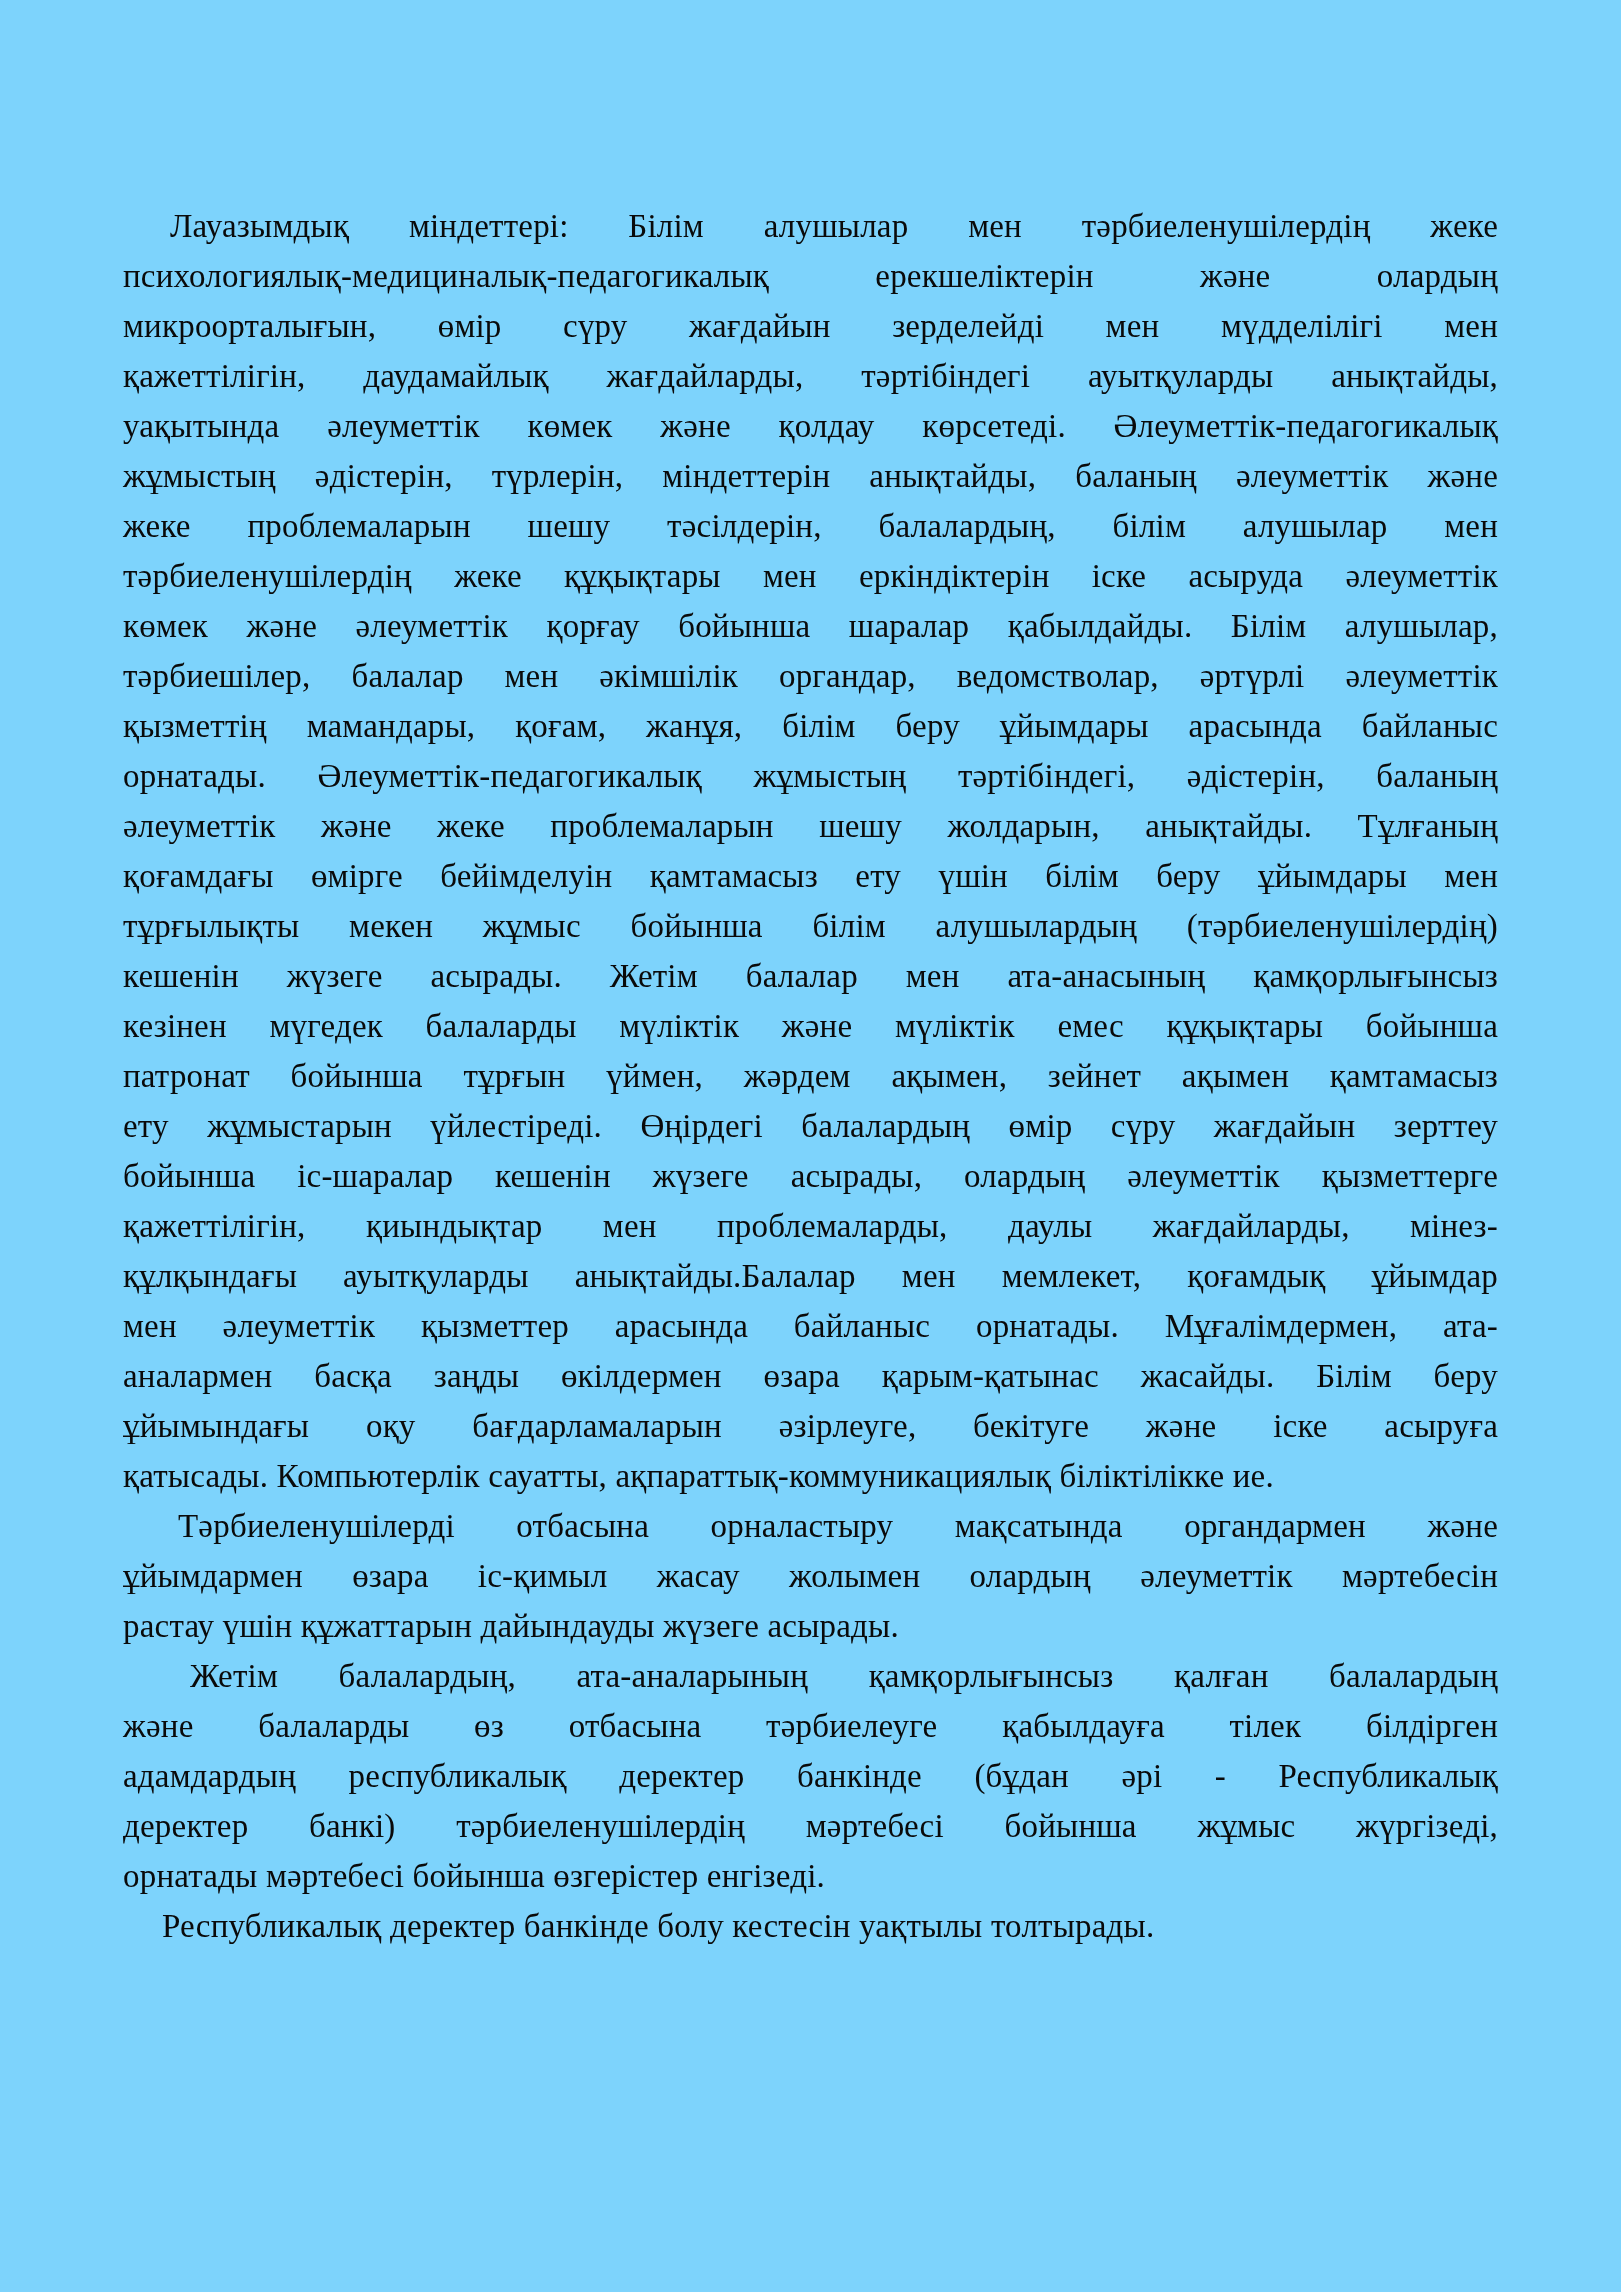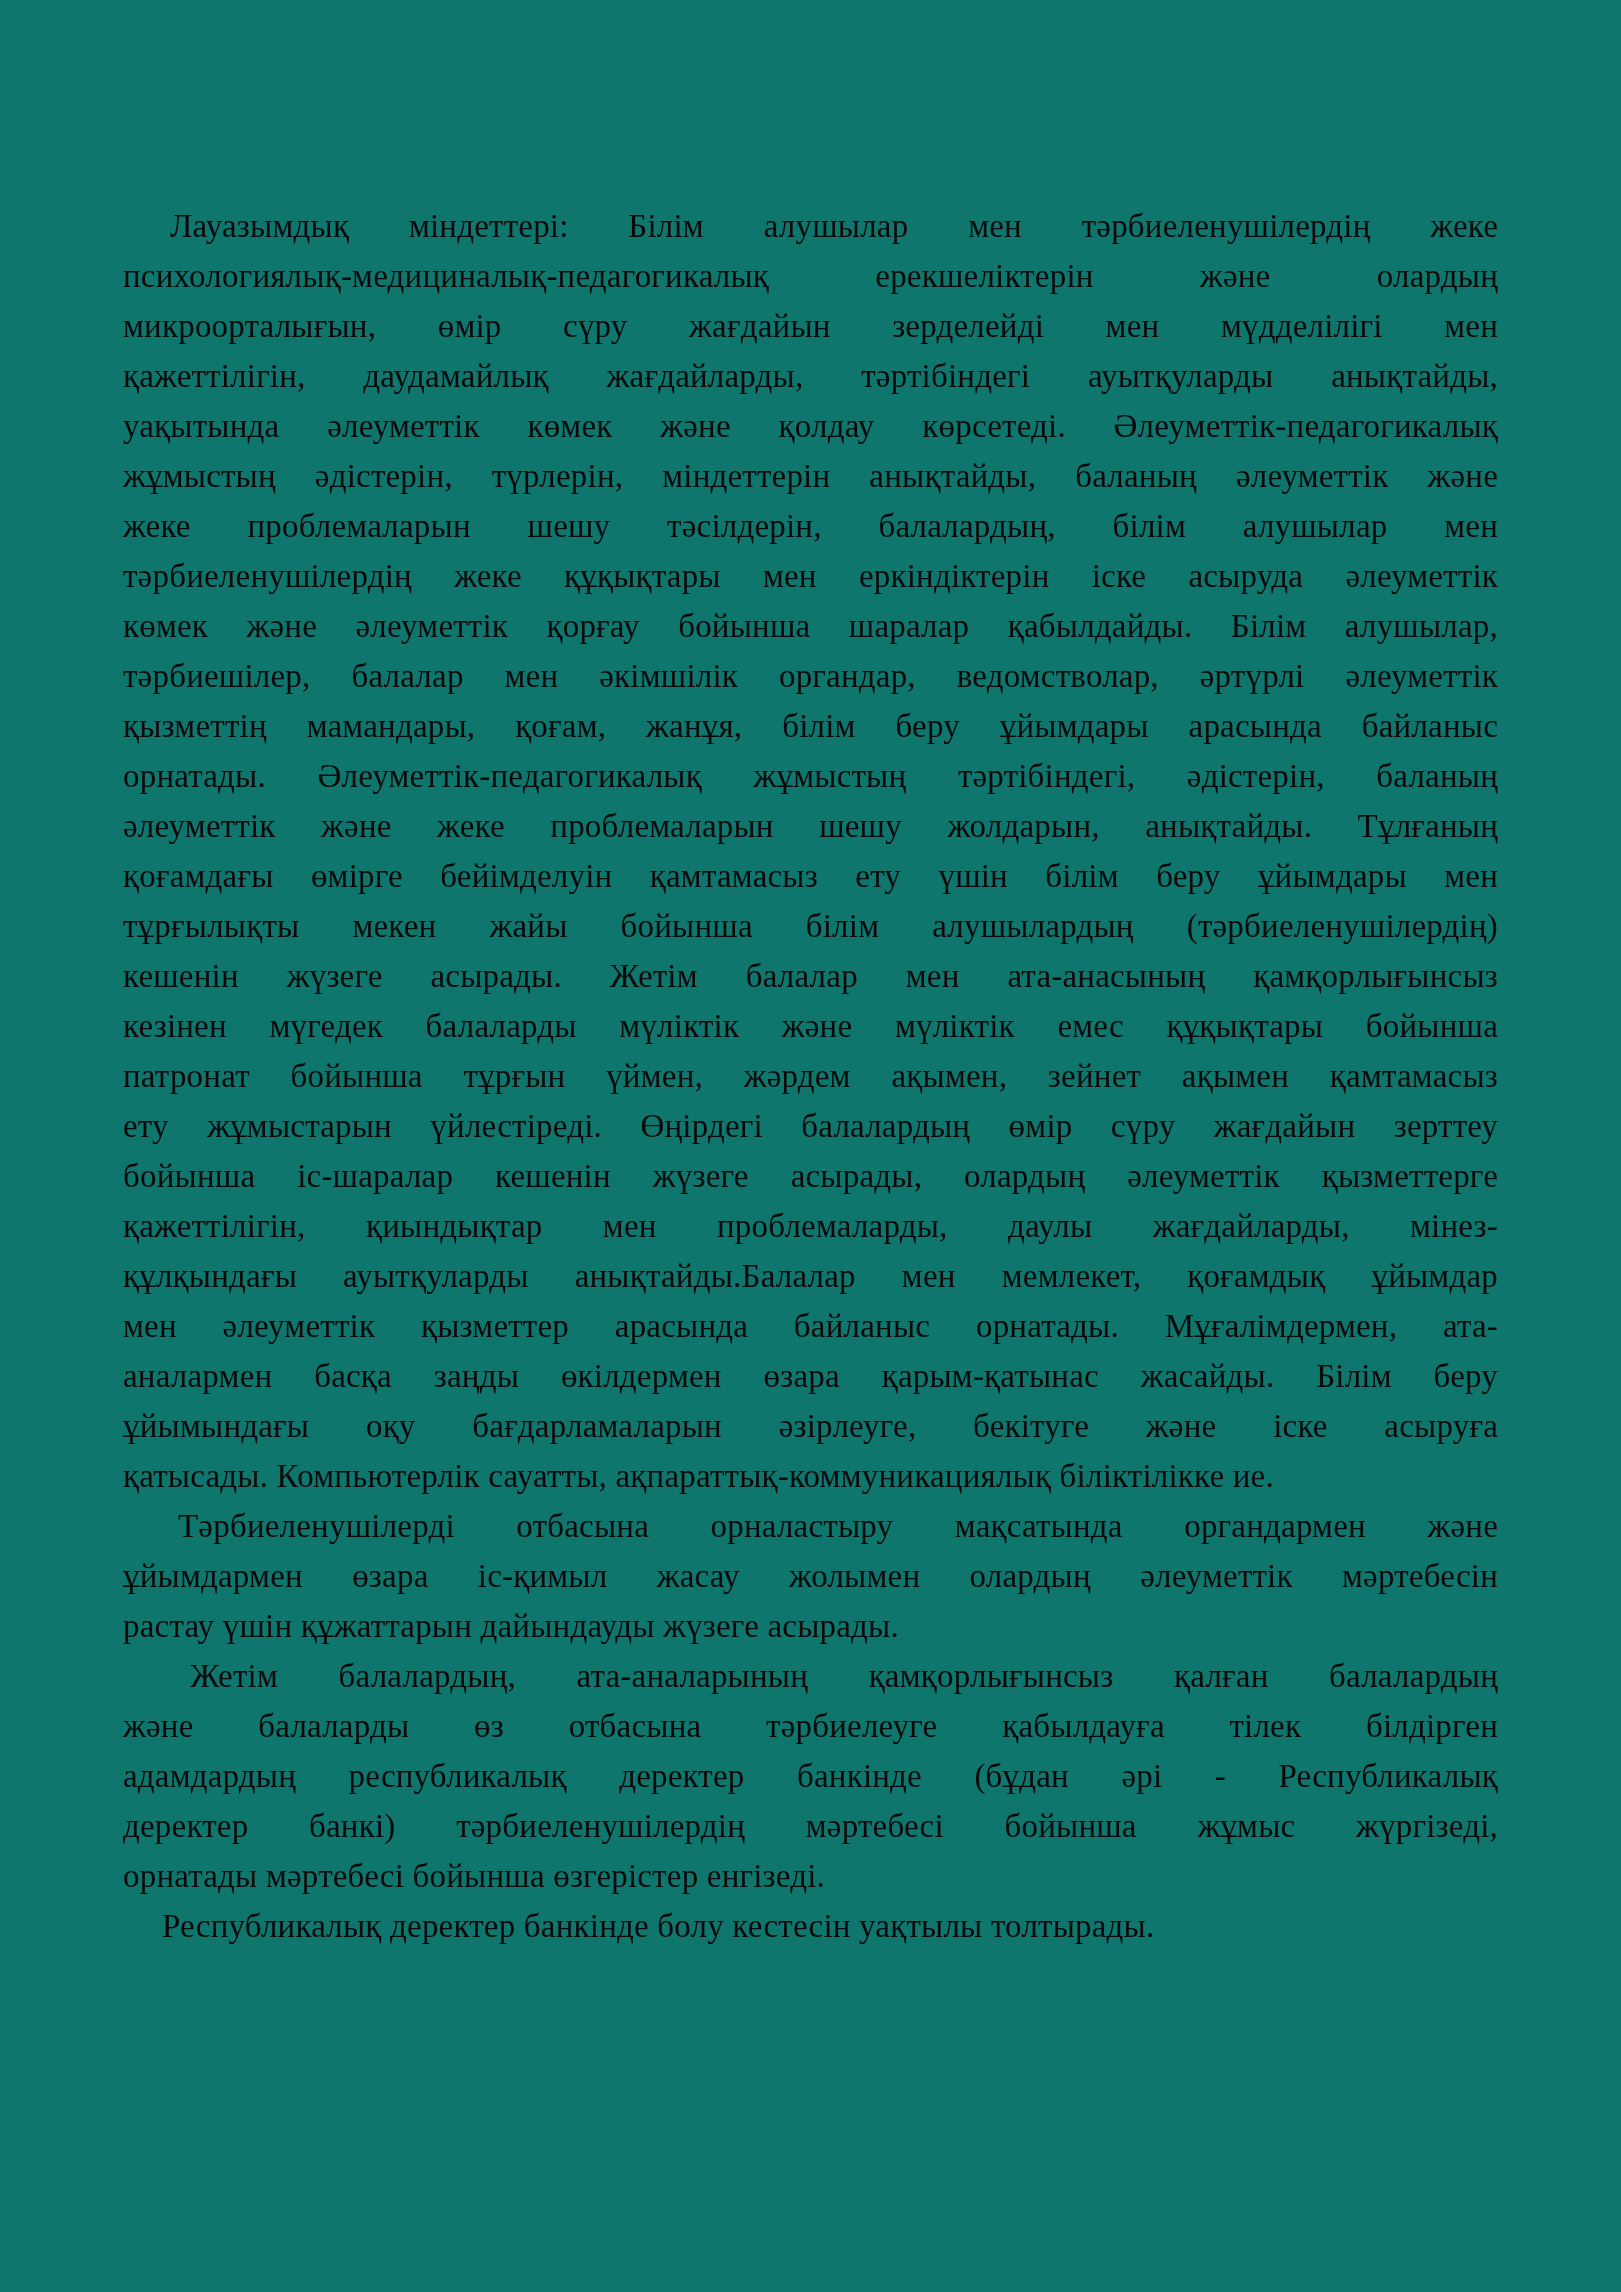--- a/index.html
+++ b/index.html
@@ -5,21 +5,21 @@
 <style>
   html, body {
     margin: 0;
     padding: 0;
     background: #ffffff;
   }
   .page {
     position: relative;
     width: 1621px;
     height: 2293px;
-    background: #0f766e;
+    background: #7dd3fc;
     overflow: hidden;
     font-family: "Liberation Serif", "DejaVu Serif", serif;
     color: #0a0a0a;
   }
   .text-block {
     position: absolute;
     left: 123px;
     top: 201px;
     width: 1375px;
     font-size: 33px;
@@ -60,21 +60,21 @@
         <div class="line">уақытында әлеуметтік көмек және қолдау көрсетеді. Әлеуметтік-педагогикалық</div>
         <div class="line">жұмыстың әдістерін, түрлерін, міндеттерін анықтайды, баланың әлеуметтік және</div>
         <div class="line">жеке проблемаларын шешу тәсілдерін, балалардың, білім алушылар мен</div>
         <div class="line">тәрбиеленушілердің жеке құқықтары мен еркіндіктерін іске асыруда әлеуметтік</div>
         <div class="line">көмек және әлеуметтік қорғау бойынша шаралар қабылдайды. Білім алушылар,</div>
         <div class="line">тәрбиешілер, балалар мен әкімшілік органдар, ведомстволар, әртүрлі әлеуметтік</div>
         <div class="line">қызметтің мамандары, қоғам, жанұя, білім беру ұйымдары арасында байланыс</div>
         <div class="line">орнатады. Әлеуметтік-педагогикалық жұмыстың тәртібіндегі, әдістерін, баланың</div>
         <div class="line">әлеуметтік және жеке проблемаларын шешу жолдарын, анықтайды. Тұлғаның</div>
         <div class="line">қоғамдағы өмірге бейімделуін қамтамасыз ету үшін білім беру ұйымдары мен</div>
-        <div class="line">тұрғылықты мекен жайы бойынша білім алушылардың (тәрбиеленушілердің)</div>
+        <div class="line">тұрғылықты мекен жұмыс бойынша білім алушылардың (тәрбиеленушілердің)</div>
         <div class="line">кешенін жүзеге асырады. Жетім балалар мен ата-анасының қамқорлығынсыз</div>
         <div class="line">кезінен мүгедек балаларды мүліктік және мүліктік емес құқықтары бойынша</div>
         <div class="line">патронат бойынша тұрғын үймен, жәрдем ақымен, зейнет ақымен қамтамасыз</div>
         <div class="line">ету жұмыстарын үйлестіреді. Өңірдегі балалардың өмір сүру жағдайын зерттеу</div>
         <div class="line">бойынша іс-шаралар кешенін жүзеге асырады, олардың әлеуметтік қызметтерге</div>
         <div class="line">қажеттілігін, қиындықтар мен проблемаларды, даулы жағдайларды, мінез-</div>
         <div class="line">құлқындағы ауытқуларды анықтайды.Балалар мен мемлекет, қоғамдық ұйымдар</div>
         <div class="line">мен әлеуметтік қызметтер арасында байланыс орнатады. Мұғалімдермен, ата-</div>
         <div class="line">аналармен басқа заңды өкілдермен өзара қарым-қатынас жасайды. Білім беру</div>
         <div class="line">ұйымындағы оқу бағдарламаларын әзірлеуге, бекітуге және іске асыруға</div>

